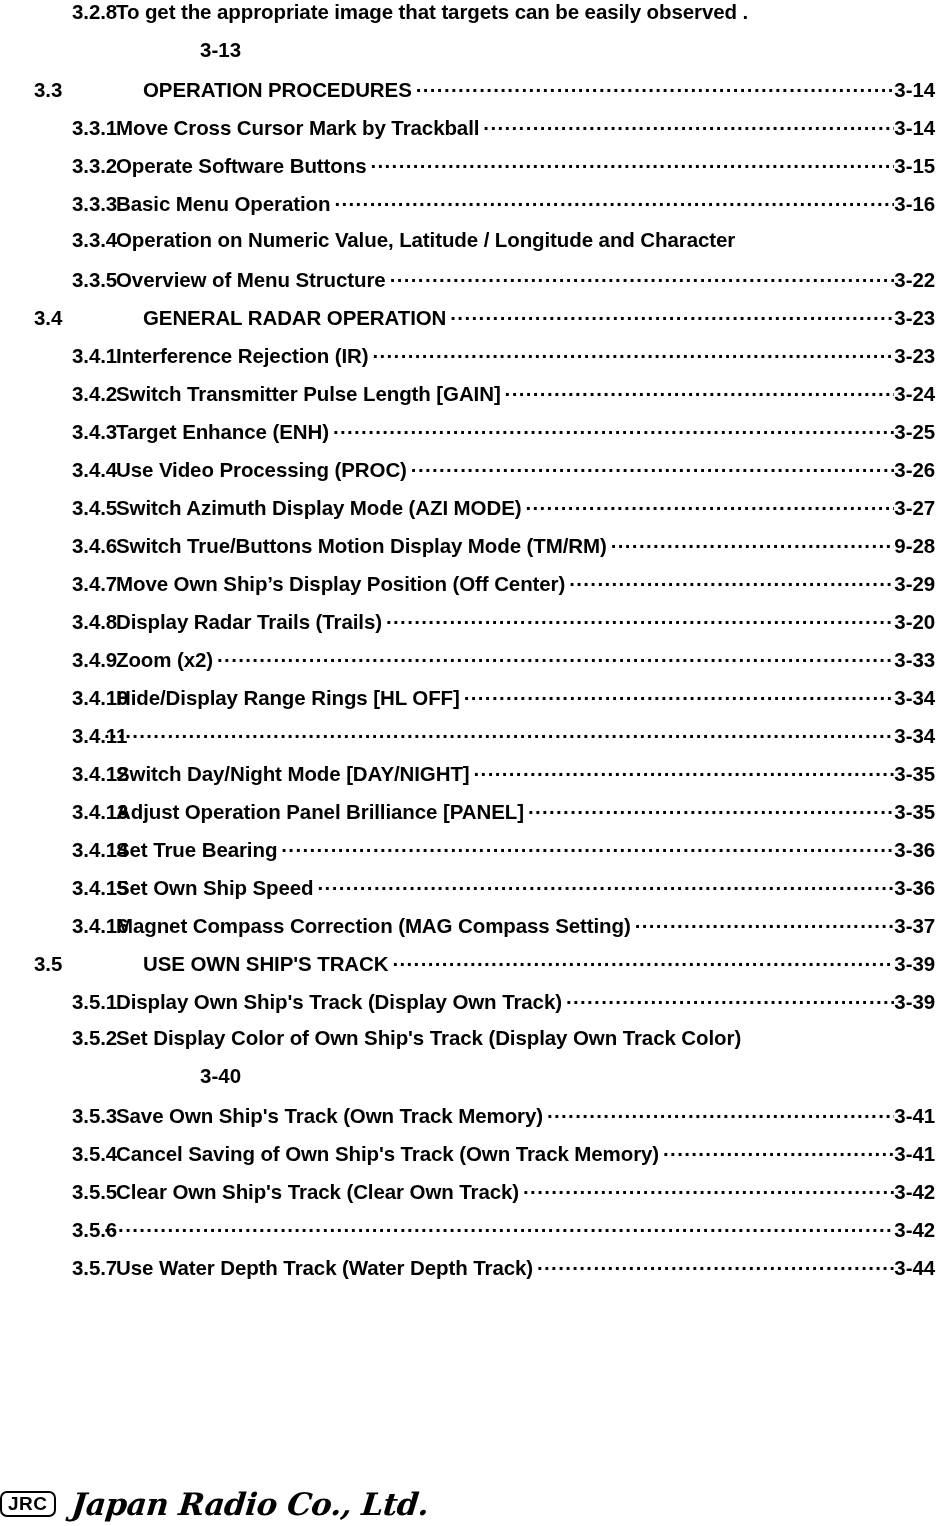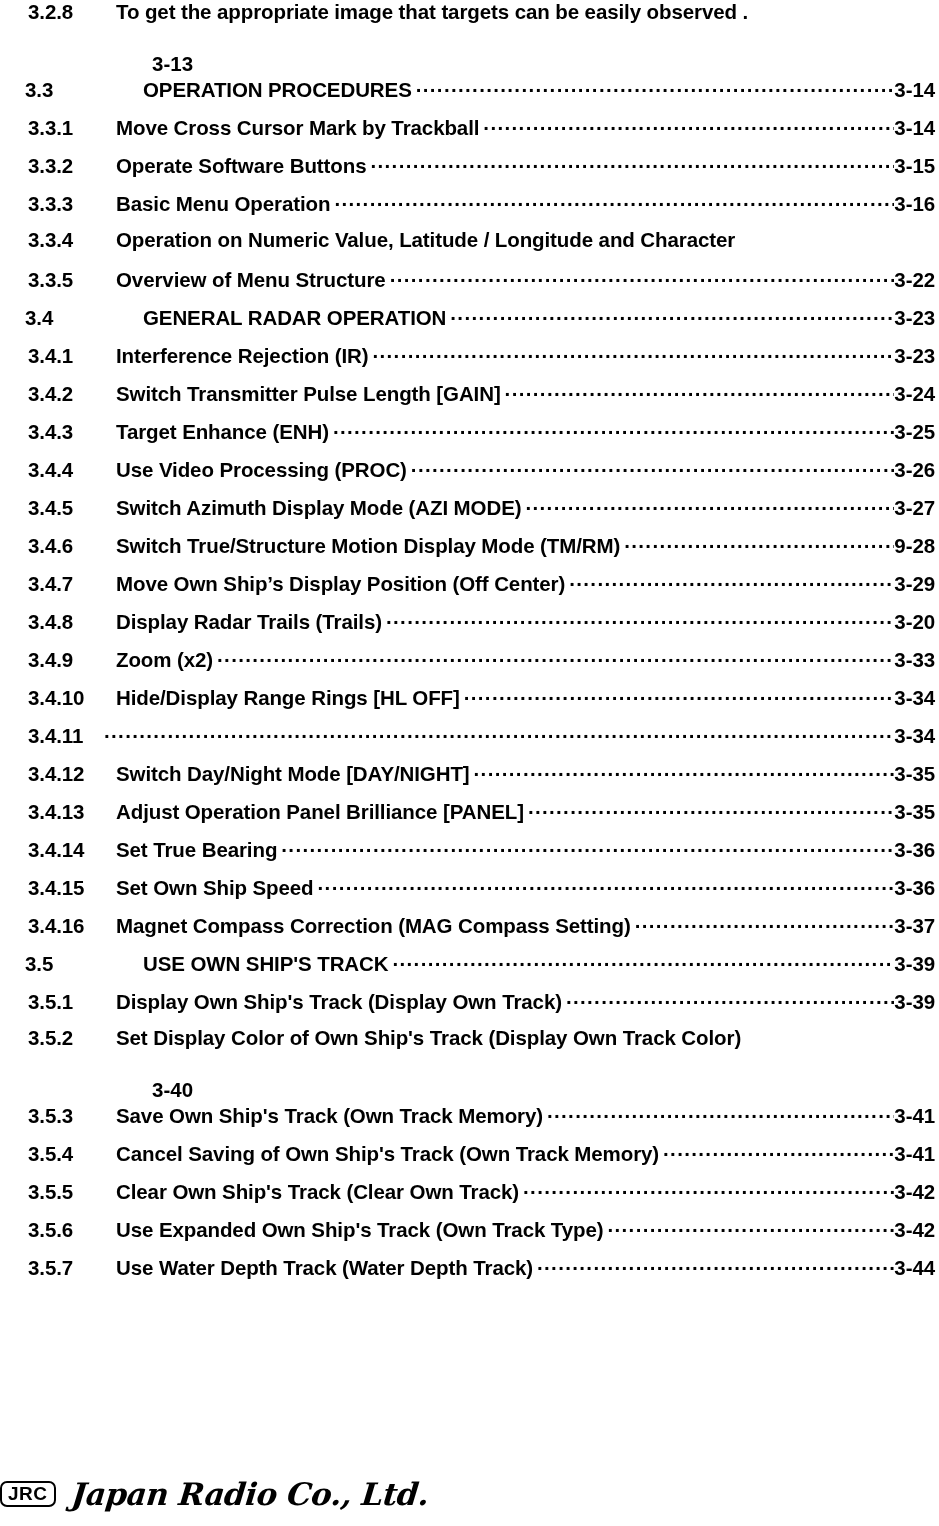--- a/index.html
+++ b/index.html
@@ -31,22 +31,22 @@
     font-size: 20.5px;
     letter-spacing: -0.1px;
     white-space: nowrap;
   }
 
   
   .num {
     flex: 0 0 auto;
     font-weight: bold;
   }
-  .lvl2 .num { width: 127px; padding-left: 25px; box-sizing: border-box; }
-  .lvl3 .num { width: 100px; padding-left: 28px; box-sizing: border-box; }
+  .lvl2 .num { width: 127px; padding-left: 34px; box-sizing: border-box; }
+  .lvl3 .num { width: 100px; padding-left: 72px; box-sizing: border-box; }
 
   .title {
     flex: 0 0 auto;
     font-weight: bold;
     margin-left: 16px;
   }
 
   .leader {
     flex: 1 1 auto;
     overflow: hidden;
@@ -66,34 +66,35 @@
   .page {
     flex: 0 0 auto;
     text-align: center;
     font-weight: bold;
     padding-right: 4px;
   }
 
   
   .cont {
     display: flex;
-    align-items: flex-end;
+    align-items: flex-start;
     height: 38px;
     font-weight: bold;
     font-size: 20.5px;
     white-space: nowrap;
+    margin-left: 48px;
   }
   .cont .pad { flex: 0 0 152px; }
   .cont .cont-text { flex: 0 0 auto; }
 
   
   #footer {
     position: absolute;
     left: 0px;
-    bottom: 12px;
+    bottom: 2px;
     display: flex;
     align-items: center;
     height: 40px;
   }
   #jrc-box {
     border: 2.5px solid #000;
     border-radius: 7px;
     padding: 1px 6px 2px 6px;
     font-size: 19px;
     font-weight: bold;
@@ -211,21 +212,21 @@
     <div class="toc-entry lvl3">
       <span class="num">3.4.5</span>
       <span class="title">Switch Azimuth Display Mode (AZI MODE) </span>
       <span class="leader">
         <span>........................................................................................................................................................................................................................................</span>
       </span>
       <span class="page">3-27</span>
     </div>
     <div class="toc-entry lvl3">
       <span class="num">3.4.6</span>
-      <span class="title">Switch True/Structure Motion Display Mode (TM/RM) </span>
+      <span class="title">Switch True/Buttons Motion Display Mode (TM/RM) </span>
       <span class="leader">
         <span>........................................................................................................................................................................................................................................</span>
       </span>
       <span class="page">9-28</span>
     </div>
     <div class="toc-entry lvl3">
       <span class="num">3.4.7</span>
       <span class="title">Move Own Ship’s Display Position (Off Center) </span>
       <span class="leader">
         <span>........................................................................................................................................................................................................................................</span>
@@ -346,21 +347,20 @@
     <div class="toc-entry lvl3">
       <span class="num">3.5.5</span>
       <span class="title">Clear Own Ship's Track (Clear Own Track) </span>
       <span class="leader">
         <span>........................................................................................................................................................................................................................................</span>
       </span>
       <span class="page">3-42</span>
     </div>
     <div class="toc-entry lvl3">
       <span class="num">3.5.6</span>
-      <span class="title">Use Expanded Own Ship's Track (Own Track Type) </span>
       <span class="leader">
         <span>........................................................................................................................................................................................................................................</span>
       </span>
       <span class="page">3-42</span>
     </div>
     <div class="toc-entry lvl3">
       <span class="num">3.5.7</span>
       <span class="title">Use Water Depth Track (Water Depth Track) </span>
       <span class="leader">
         <span>........................................................................................................................................................................................................................................</span>

